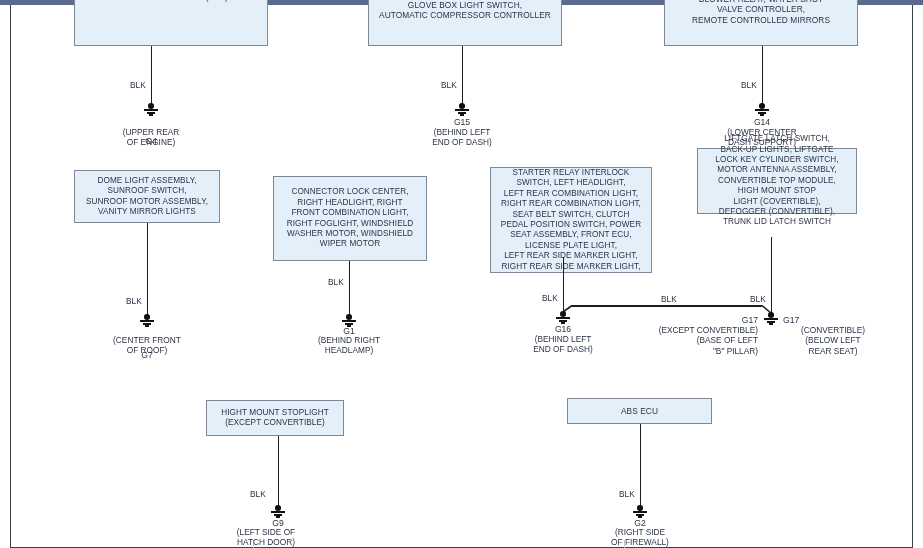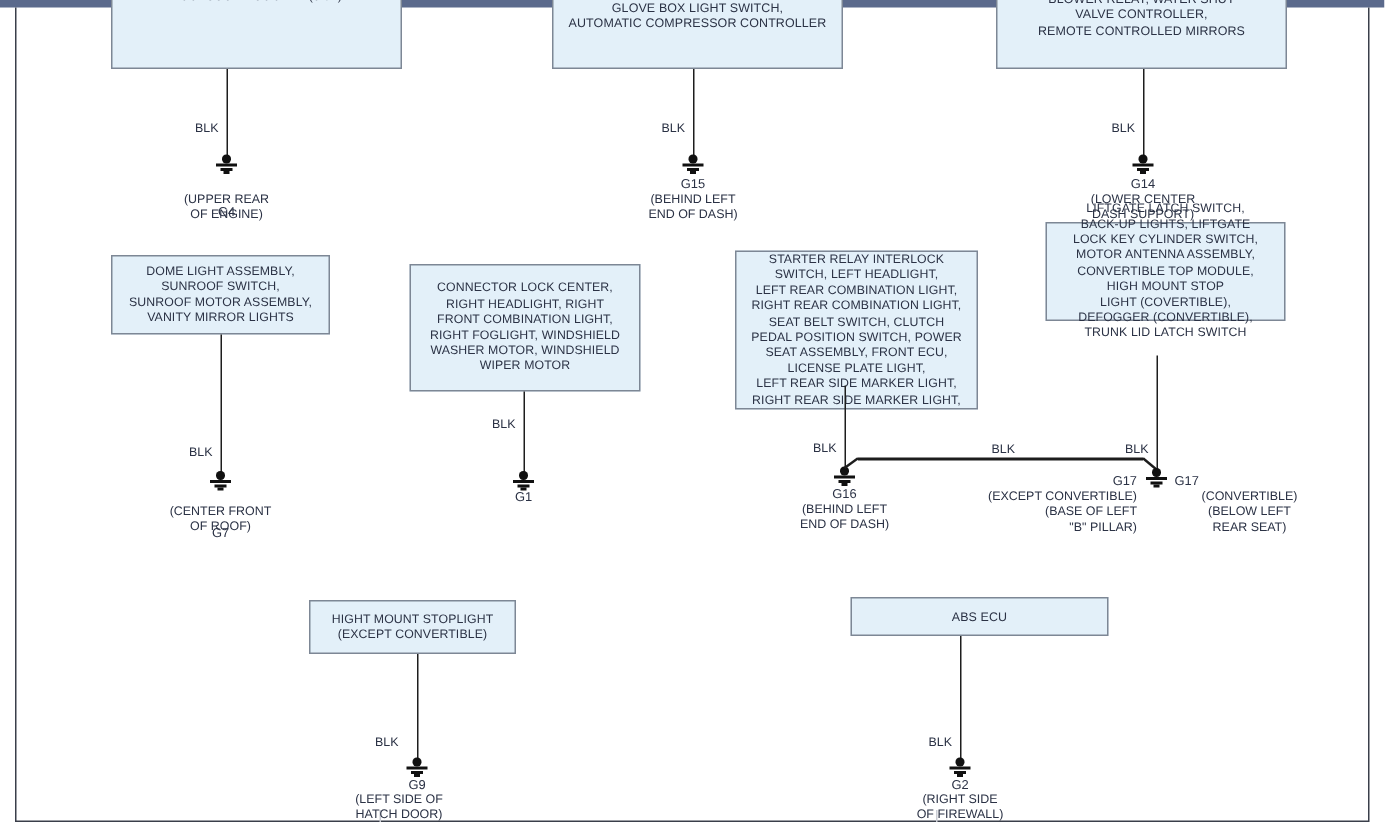--- a/index.html
+++ b/index.html
@@ -138,20 +138,22 @@
 WIPER MOTOR</div>
   <div class="wire wire-v" style="left:348.5px;top:261px;height:56px;"></div>
   <div class="wlabel" style="left:328px;top:277px;">BLK</div>
   <div class="gnd" style="left:340px;top:314px;">
     <div class="dot"></div>
       <div class="b1"></div>
       <div class="b2"></div>
       <div class="b3"></div>
   </div>
   <div class="gid" style="left:319px;top:326px;width:60px;">G1</div>
+  <div class="gloc" style="left:294px;top:335px;width:110px;">(BEHIND RIGHT
+HEADLAMP)</div>
 
   <div class="box" style="left:490px;top:151px;width:162px;height:106px;font-size:8.2px;margin-top:16px;">STARTER RELAY INTERLOCK
 SWITCH, LEFT HEADLIGHT,
 LEFT REAR COMBINATION LIGHT,
 RIGHT REAR COMBINATION LIGHT,
 SEAT BELT SWITCH, CLUTCH
 PEDAL POSITION SWITCH, POWER
 SEAT ASSEMBLY, FRONT ECU,
 LICENSE PLATE LIGHT,
 LEFT REAR SIDE MARKER LIGHT,
@@ -210,21 +212,21 @@
   <div class="gnd" style="left:269px;top:505px;">
     <div class="dot"></div>
       <div class="b1"></div>
       <div class="b2"></div>
       <div class="b3"></div>
   </div>
   <div class="gid" style="left:248px;top:518px;width:60px;">G9</div>
   <div class="gloc" style="left:216px;top:527px;width:100px;">(LEFT SIDE OF
 HATCH DOOR)</div>
 
-  <div class="box" style="left:567px;top:398px;width:172px;height:26px;font-size:8.3px;">ABS ECU</div>
+  <div class="box" style="left:567px;top:398px;width:145px;height:26px;font-size:8.3px;">ABS ECU</div>
   <div class="wire wire-v" style="left:639.5px;top:424px;height:84px;"></div>
   <div class="wlabel" style="left:619px;top:489px;">BLK</div>
   <div class="gnd" style="left:631px;top:505px;">
     <div class="dot"></div>
       <div class="b1"></div>
       <div class="b2"></div>
       <div class="b3"></div>
   </div>
   <div class="gid" style="left:610px;top:518px;width:60px;">G2</div>
   <div class="gloc" style="left:590px;top:527px;width:100px;">(RIGHT SIDE

